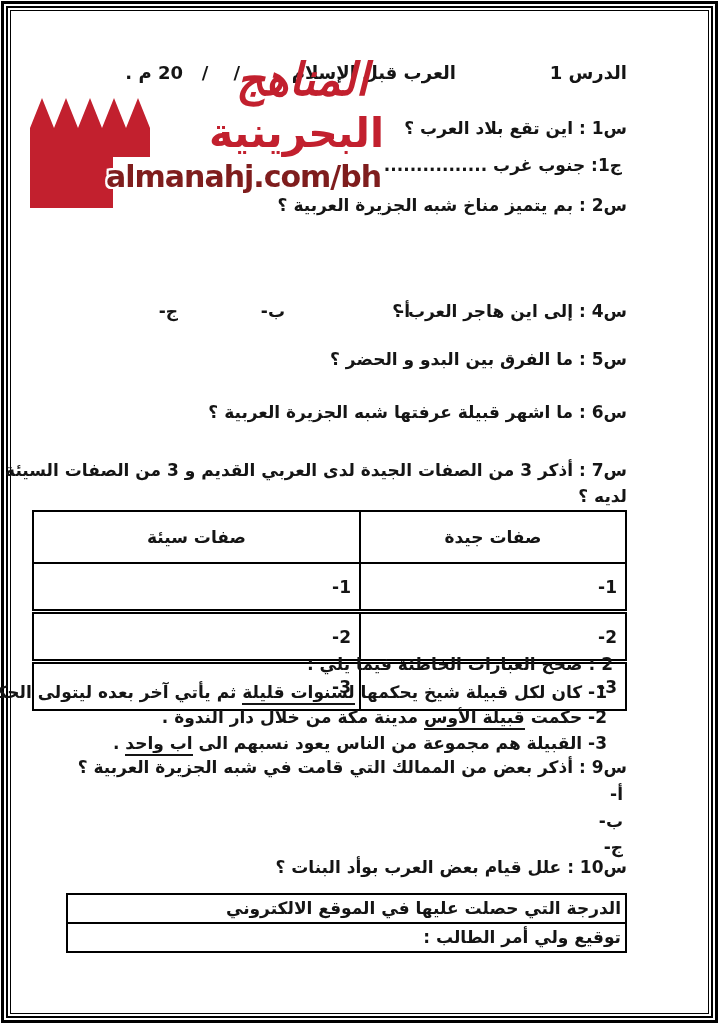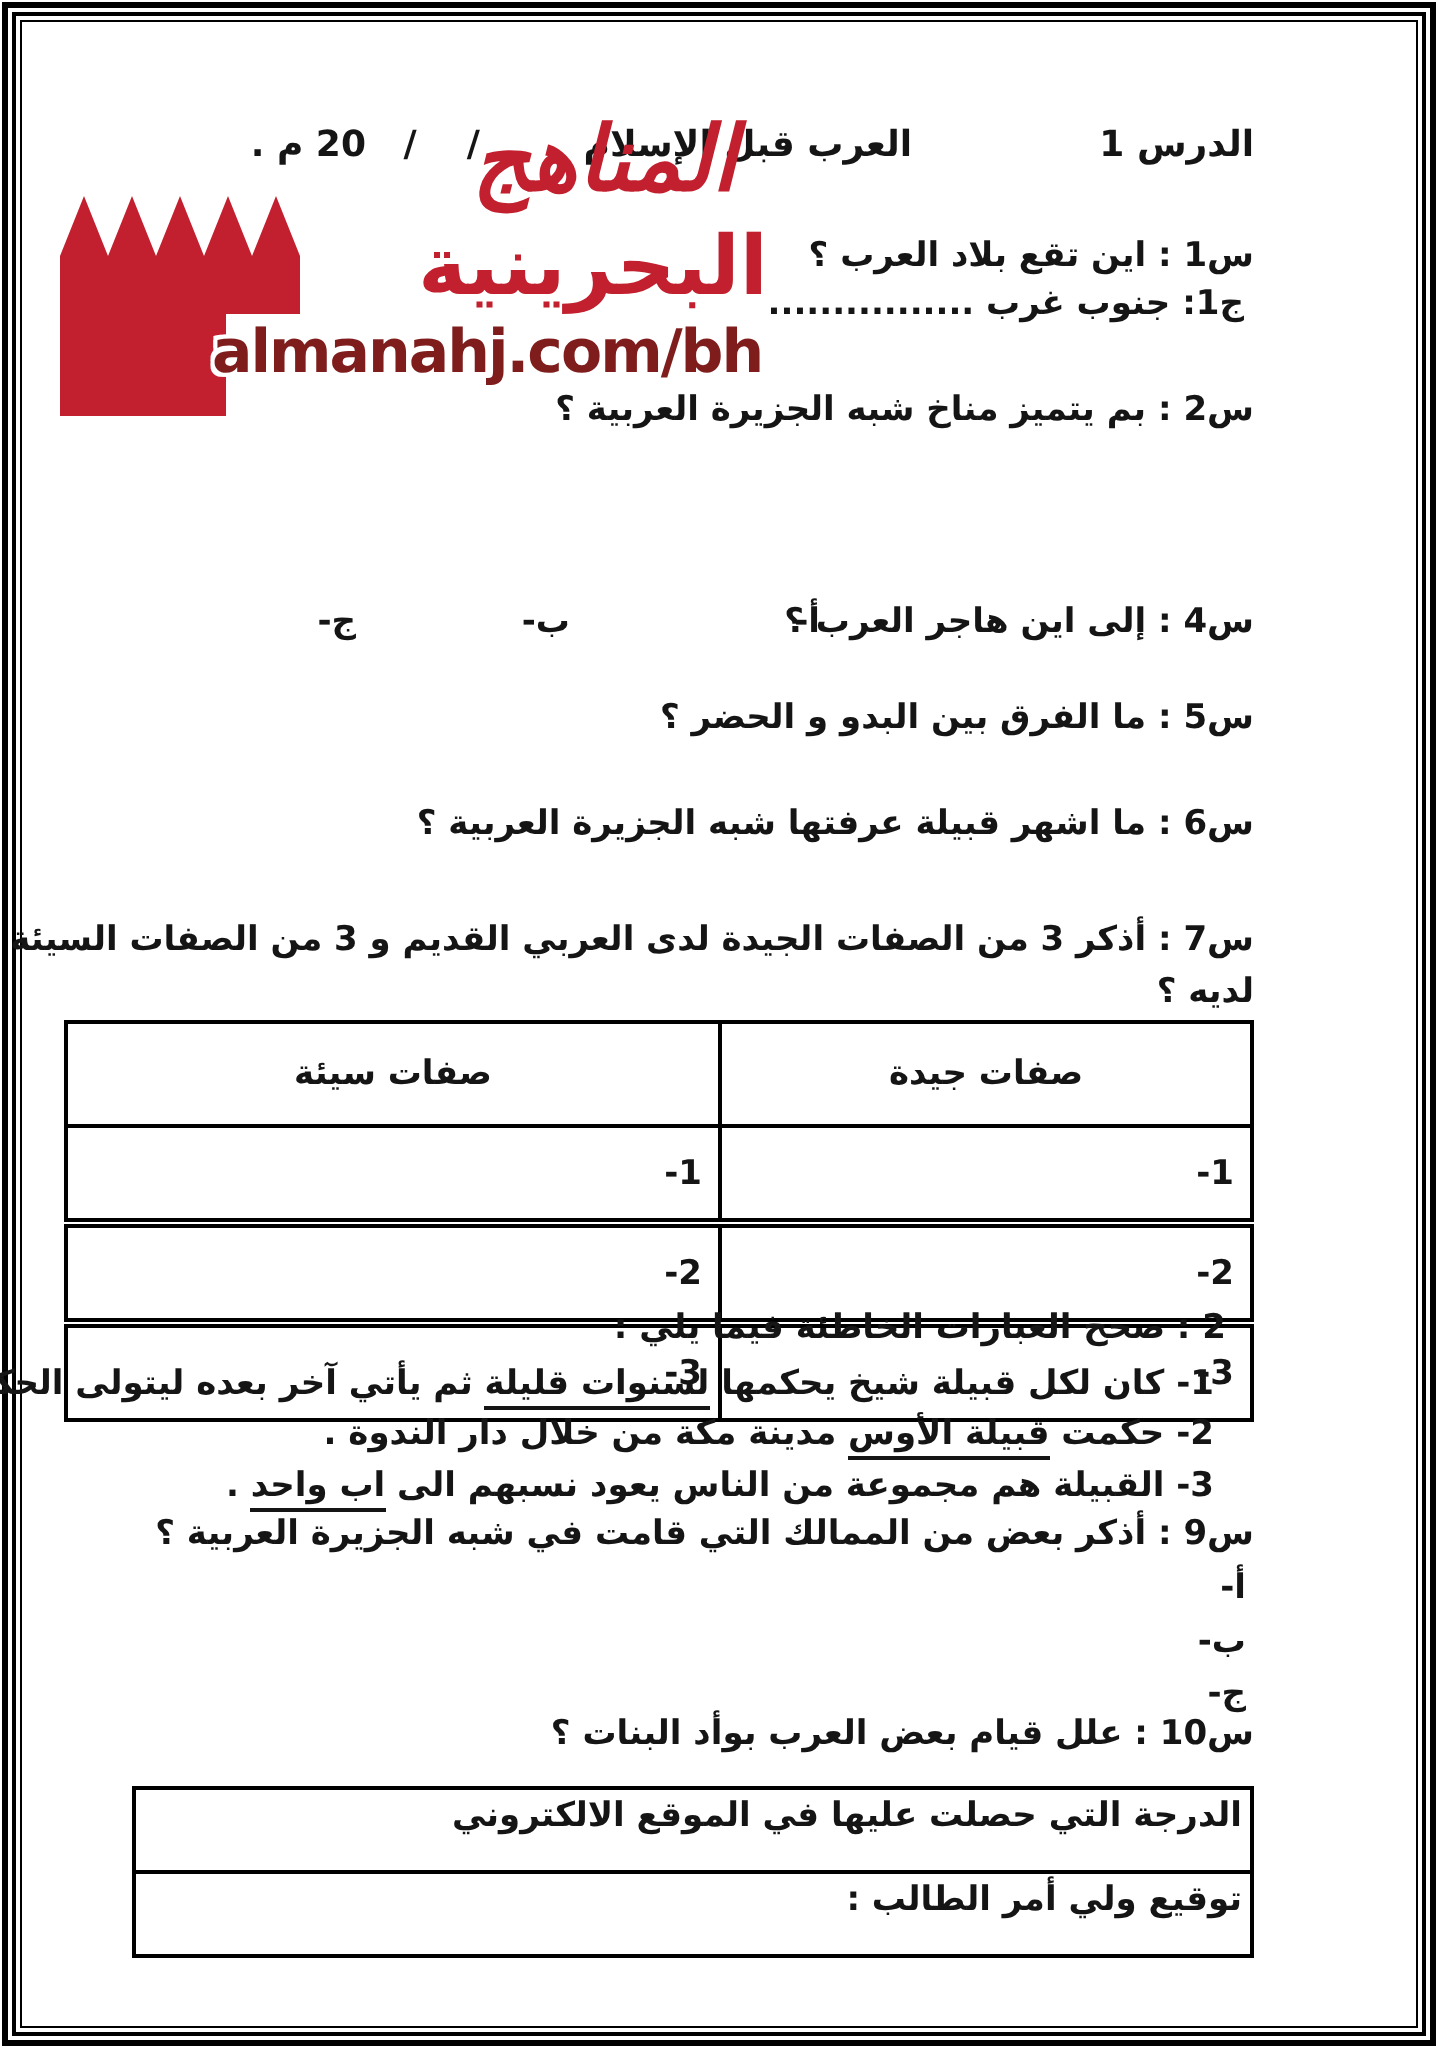--- a/index.html
+++ b/index.html
@@ -42,21 +42,21 @@
   .traits .num-row td{height:21px;border-bottom:5px double #000;border-top:none;}
   .traits .num-row.last td{border-bottom:2px solid #000;}
   .traits .num{direction:ltr;text-align:right;display:block;}
   .col-good{width:248px;}
   .col-bad{width:309px;}
   
   .u{border-bottom:2px solid #151515;padding-bottom:1px;}
   
   .fbox{position:absolute;top:882px;right:81px;left:55px;border:2px solid #000;}
   .fbox .frow{
-    height:40px;font-size:17px;font-weight:bold;line-height:27px;
+    height:27px;font-size:17px;font-weight:bold;line-height:27px;
     padding:0 4px;white-space:nowrap;
   }
   .fbox .frow + .frow{border-top:2px solid #000;}
 </style>
 </head>
 <body>
 
 <div class="frame f1"></div>
 <div class="frame f2"></div>
 <div class="frame f3"></div>
@@ -70,21 +70,21 @@
   <div class="wm-url" style="color:#7f1d1d">almanahj.com/bh</div>
 </div>
 
 <div class="content">
 
   <span class="line hdr" style="top:51px;right:81px">الدرس 1</span>
   <span class="line hdr" style="top:51px;right:252px">العرب قبل الإسلام</span>
   <span class="line hdr" style="top:51px;right:468px">/&nbsp;&nbsp;&nbsp;&nbsp;/&nbsp;&nbsp;&nbsp;20 م .</span>
 
   <div class="line" style="top:106px;right:81px">س1 : اين تقع بلاد العرب ؟</div>
-  <div class="line" style="top:130px;right:86px">ج1: جنوب غرب ................</div>
+  <div class="line" style="top:143px;right:86px">ج1: جنوب غرب ................</div>
 
   <div class="line" style="top:183px;right:81px">س2 : بم يتميز مناخ شبه الجزيرة العربية ؟</div>
 
 
   <div class="line" style="top:289px;left:0;right:0">
     <span class="line" style="top:0;right:81px">س4 : إلى اين هاجر العرب ؟</span>
     <span class="line" style="top:0;right:298px">أ-</span>
     <span class="line" style="top:0;right:423px">ب-</span>
     <span class="line" style="top:0;right:530px">ج-</span>
   </div>

